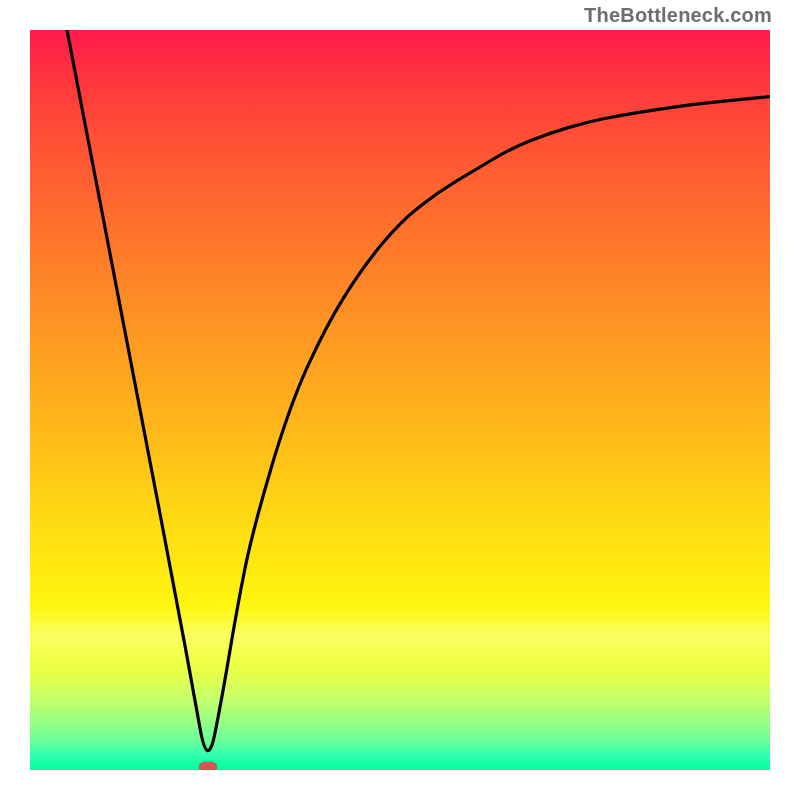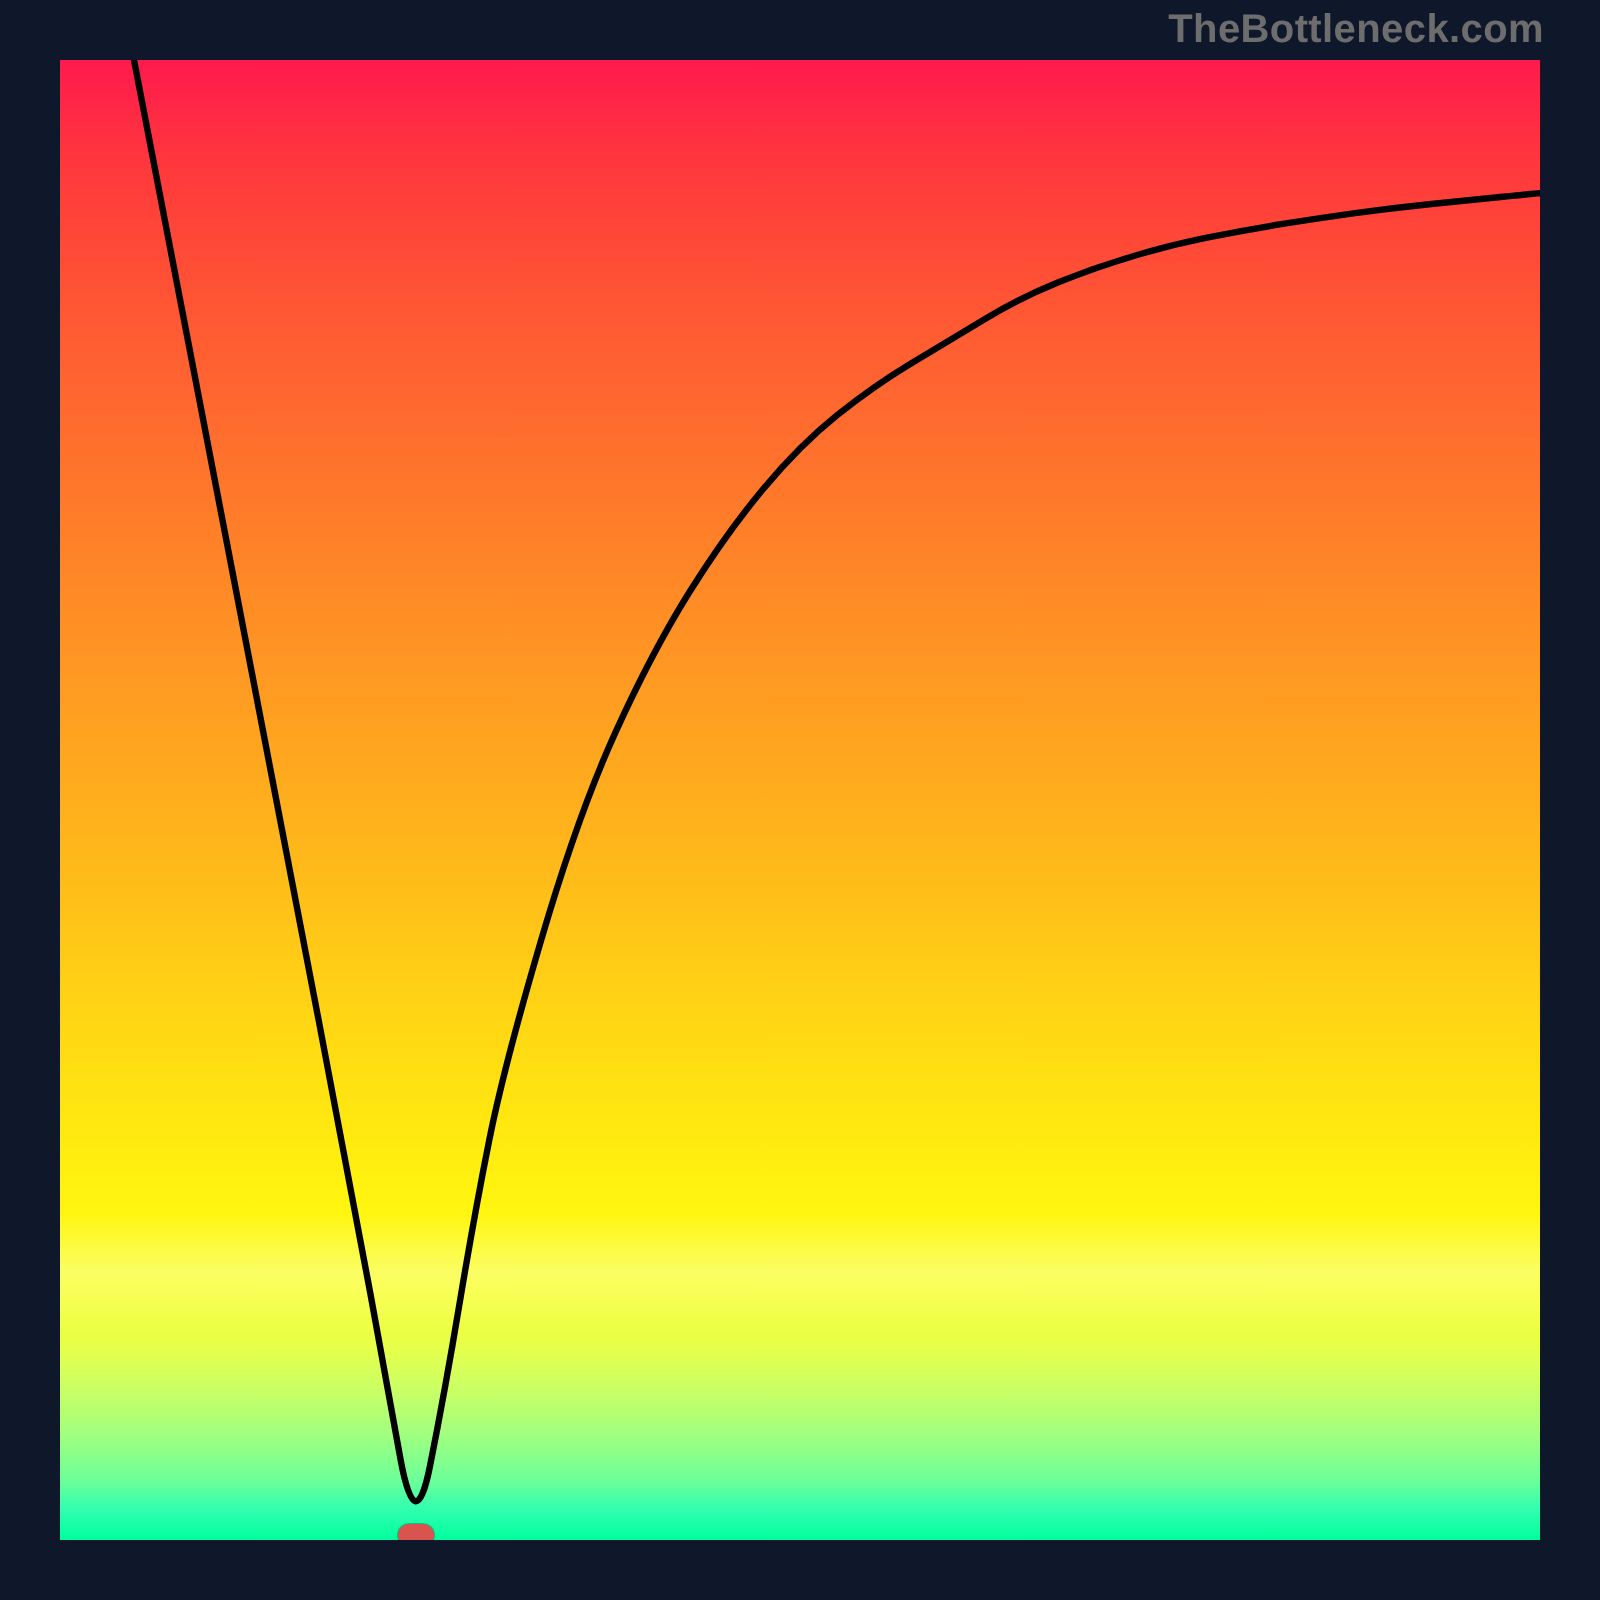--- a/index.html
+++ b/index.html
@@ -9,21 +9,21 @@
     height: 800px;
     background: #000;
     overflow: hidden;
   }
   .frame {
     position: absolute;
     left: 0;
     top: 0;
     width: 800px;
     height: 800px;
-    background: #0f172a;
+    background: #ffffff;
   }
   .plot {
     position: absolute;
     left: 30px;
     top: 30px;
     width: 740px;
     height: 740px;
     overflow: hidden;
   }
   .gradient {

